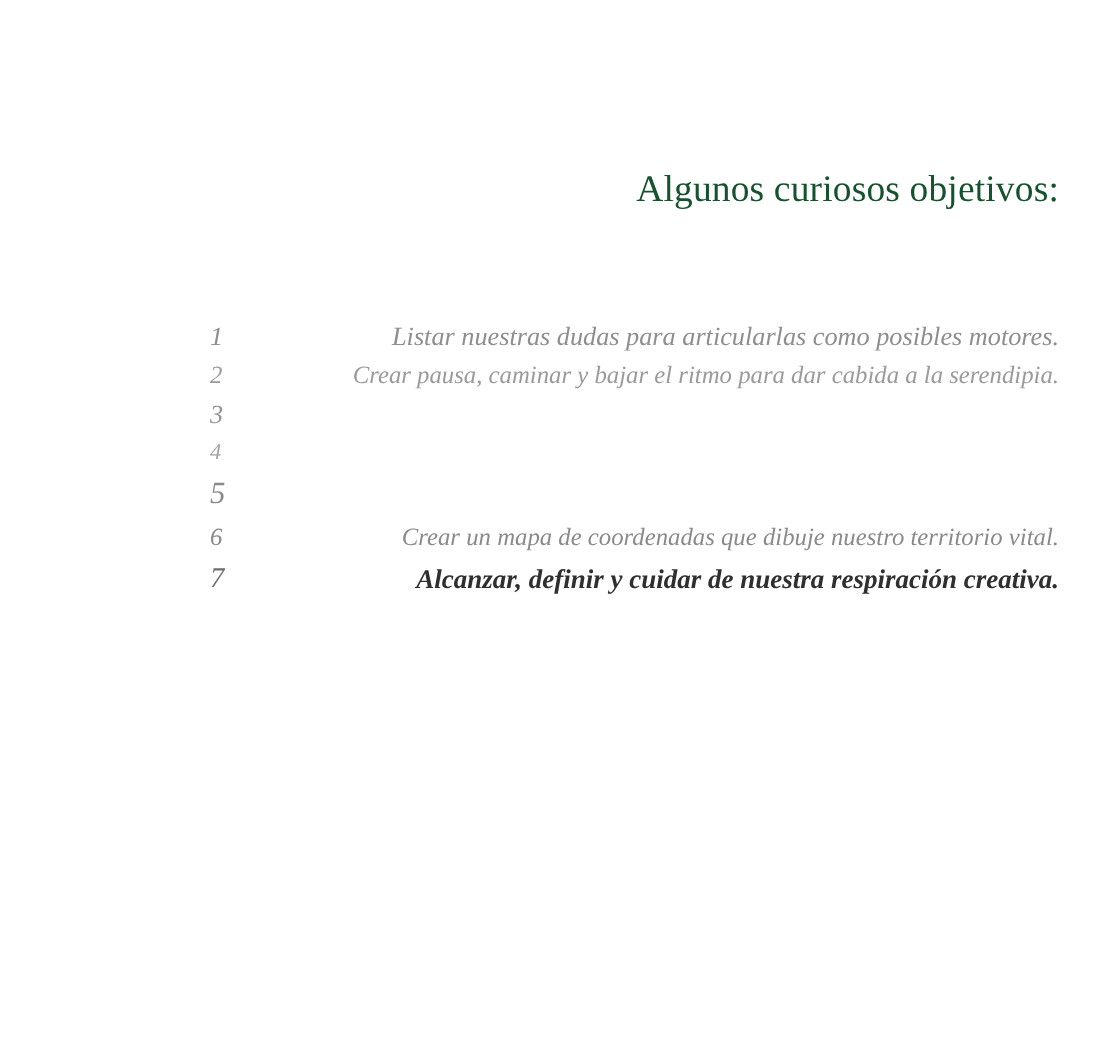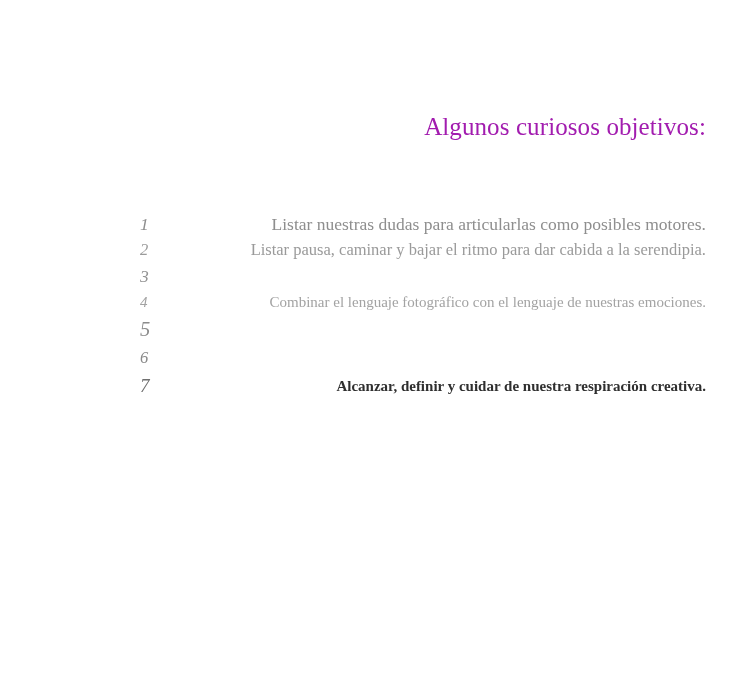--- a/index.html
+++ b/index.html
@@ -28,21 +28,21 @@
     top: 112px;
     width: 706px;
     text-align: right;
   }
   .title {
     font-family: "Liberation Serif", "DejaVu Serif", serif;
     font-style: normal;
     font-weight: 400;
     font-size: 25px;
     line-height: 30px;
-    color: #a21caf;
+    color: #14532d;
     letter-spacing: 0.1px;
     white-space: nowrap;
   }
 
   
   .list {
     position: absolute;
     left: 0;
     top: 212px;
     width: 706px;
@@ -58,20 +58,21 @@
     position: absolute;
     left: 140px;
     top: 0;
     font-family: "Liberation Serif", "DejaVu Serif", serif;
     font-style: italic;
     font-weight: 400;
     text-align: left;
   }
   .row-text {
     font-family: "Liberation Serif", "DejaVu Serif", serif;
+    font-style: italic;
     font-weight: 400;
     display: inline-block;
   }
 
   
   .row.r1 { height: 26px; }
   .row.r1 .row-num, .row.r1 .row-text { font-size: 17.5px; line-height: 24px; color: #8e8e8e; }
 
   .row.r2 { height: 26px; }
   .row.r2 .row-num, .row.r2 .row-text { font-size: 16.5px; line-height: 24px; color: #9a9a9a; }
@@ -83,58 +84,58 @@
   .row.r4 .row-num, .row.r4 .row-text { font-size: 15px; line-height: 24px; color: #a3a3a3; }
 
   .row.r5 { height: 29px; }
   .row.r5 .row-num, .row.r5 .row-text { font-size: 20.5px; line-height: 27px; color: #8b8b8b; }
 
   .row.r6 { height: 27px; }
   .row.r6 .row-num, .row.r6 .row-text { font-size: 16.5px; line-height: 25px; color: #8a8a8a; }
 
   .row.r7 { height: 30px; }
   .row.r7 .row-num { font-size: 19px; line-height: 28px; color: #6f6f6f; font-weight: 400; }
-  .row.r7 .row-text { font-size: 15px; line-height: 28px; color: #2f2f2f; font-weight: 700; }
+  .row.r7 .row-text { font-size: 18px; line-height: 28px; color: #2f2f2f; font-weight: 700; }
 </style>
 </head>
 <body>
 
 <div class="page">
 
   <div class="title-block">
     <span class="title">Algunos curiosos objetivos:</span>
   </div>
 
   <div class="list">
 
     <div class="row r1">
       <span class="row-num">1</span>
       <span class="row-text">Listar nuestras dudas para articularlas como posibles motores.</span>
     </div>
 
     <div class="row r2">
       <span class="row-num">2</span>
-      <span class="row-text">Listar pausa, caminar y bajar el ritmo para dar cabida a la serendipia.</span>
+      <span class="row-text">Crear pausa, caminar y bajar el ritmo para dar cabida a la serendipia.</span>
     </div>
 
     <div class="row r3">
       <span class="row-num">3</span>
     </div>
 
     <div class="row r4">
       <span class="row-num">4</span>
-      <span class="row-text">Combinar el lenguaje fotográfico con el lenguaje de nuestras emociones.</span>
     </div>
 
     <div class="row r5">
       <span class="row-num">5</span>
     </div>
 
     <div class="row r6">
       <span class="row-num">6</span>
+      <span class="row-text">Crear un mapa de coordenadas que dibuje nuestro territorio vital.</span>
     </div>
 
     <div class="row r7">
       <span class="row-num">7</span>
       <span class="row-text">Alcanzar, definir y cuidar de nuestra respiración creativa.</span>
     </div>
 
   </div>
 </div>
 

